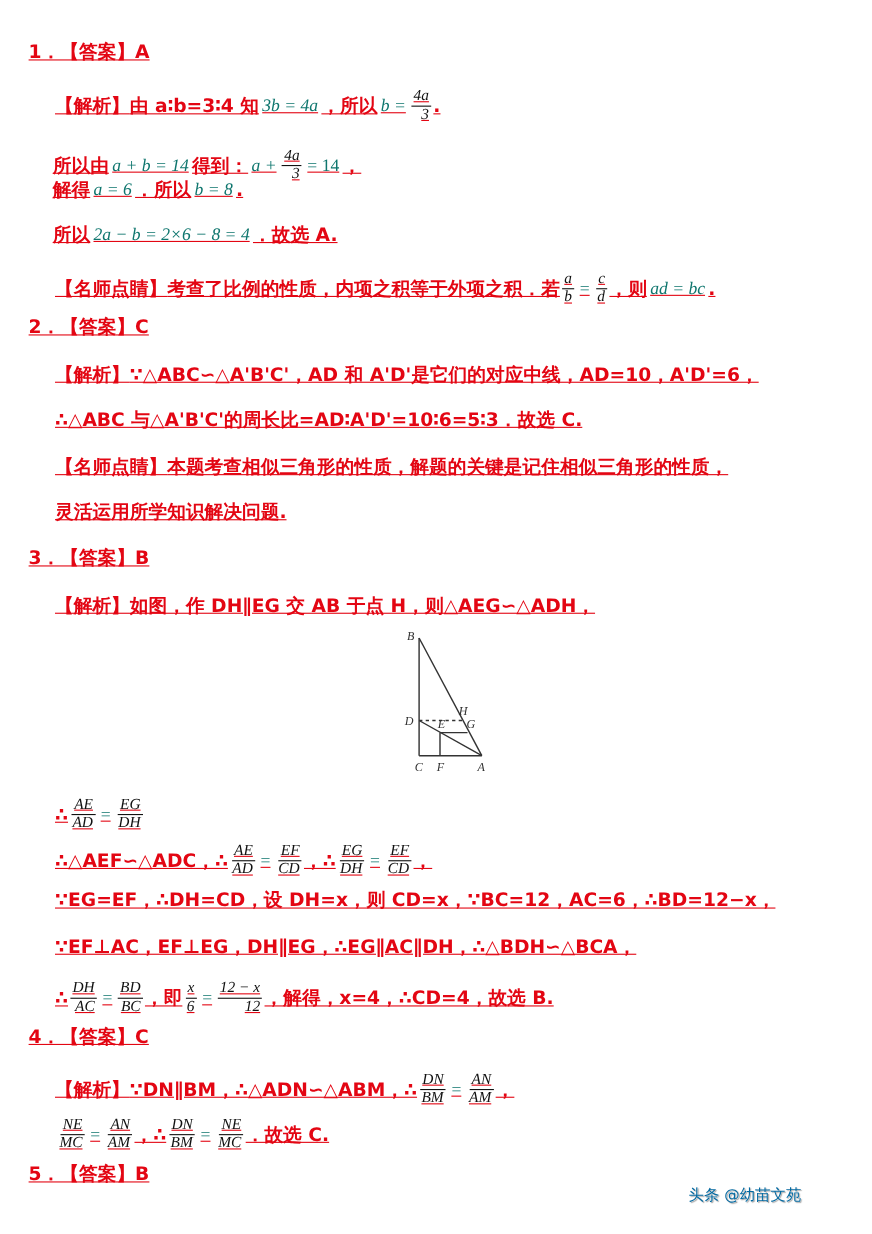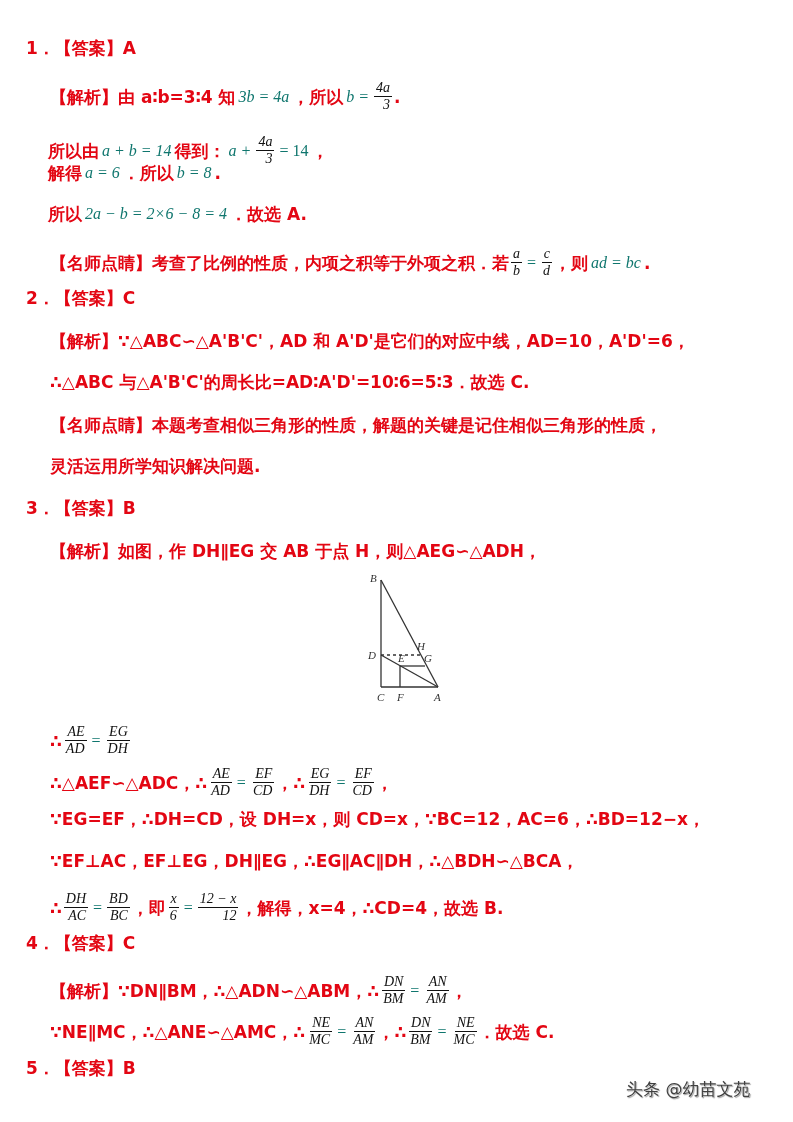--- a/index.html
+++ b/index.html
@@ -8,38 +8,38 @@
     font-family: "DejaVu Serif", "Liberation Serif", serif;
     color: #e30613;
   }
   .line {
     position: absolute; left: 0; white-space: nowrap;
     font-size: 17px; font-weight: bold; line-height: 22px;
     display: flex; align-items: center;
   }
   .q { left: 26px; }
   .i { left: 50px; }
-  .t { font-family: "DejaVu Sans", "Liberation Sans", sans-serif; font-weight: bold; }
+  .t { font-family: "DejaVu Sans", "Liberation Sans", sans-serif; font-weight: bold; text-decoration: underline; }
   .m {
     font-family: "Liberation Serif", "DejaVu Serif", serif;
     font-weight: normal; color: #0f766e; font-size: 16px; margin: 0 3px;
   }
   .mi { font-style: italic; }
   .frac {
     display: inline-flex; flex-direction: column; align-items: flex-end;
     vertical-align: middle; margin: 0 2px; font-size: 14px; line-height: 16px;
   }
   .frac .num { border-bottom: 1px solid #111; padding: 0 2px; }
   .frac .den { padding: 0 2px; }
   .frac.red { color: #111; font-family: "Liberation Serif", serif; font-style: italic; font-weight: normal; }
   .figure { position: absolute; left: 360px; top: 570px; width: 100px; height: 135px; }
   .watermark {
     position: absolute; left: 626px; top: 1078px;
     font-family: "DejaVu Sans", "Liberation Sans", sans-serif;
-    font-size: 17px; color: #404040; font-weight: normal;
+    font-size: 14px; color: #0369a1; font-weight: normal;
     text-shadow: 0 0 2px #fff, 1px 1px 1px #888;
   }
 </style>
 </head>
 <body>
 
 <div class="line q t" style="top:37px">
     <span>1．【答案】A</span>
   </div>
 <div class="line i t" style="top:80px">
@@ -221,21 +221,20 @@
       <span class="den">BM</span>
     </span>
   <span class="m">=</span>
   <span class="frac red">
       <span class="num">AN</span>
       <span class="den">AM</span>
     </span>
   <span>，</span>
 </div>
 <div class="line i t" style="top:1015px">
-  <span>∵NE∥MC，∴△ANE∽△AMC，∴</span>
   <span class="frac red">
       <span class="num">NE</span>
       <span class="den">MC</span>
     </span>
   <span class="m">=</span>
   <span class="frac red">
       <span class="num">AN</span>
       <span class="den">AM</span>
     </span>
   <span>，∴</span>

